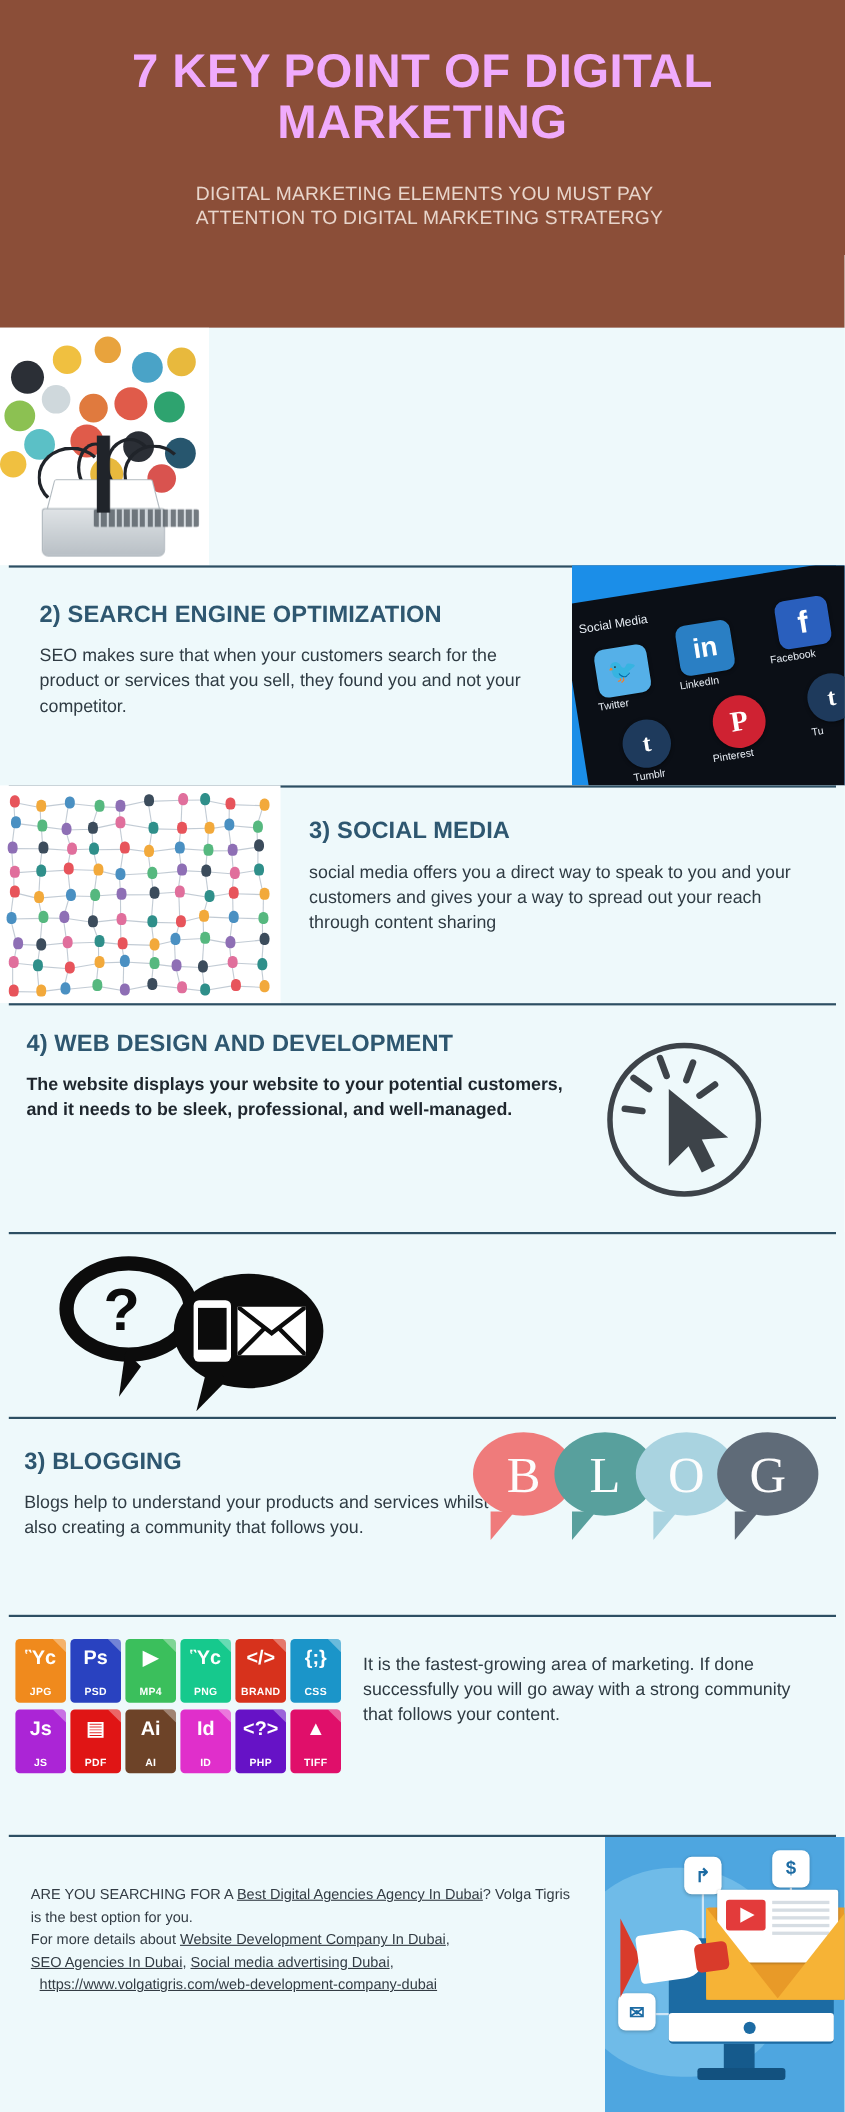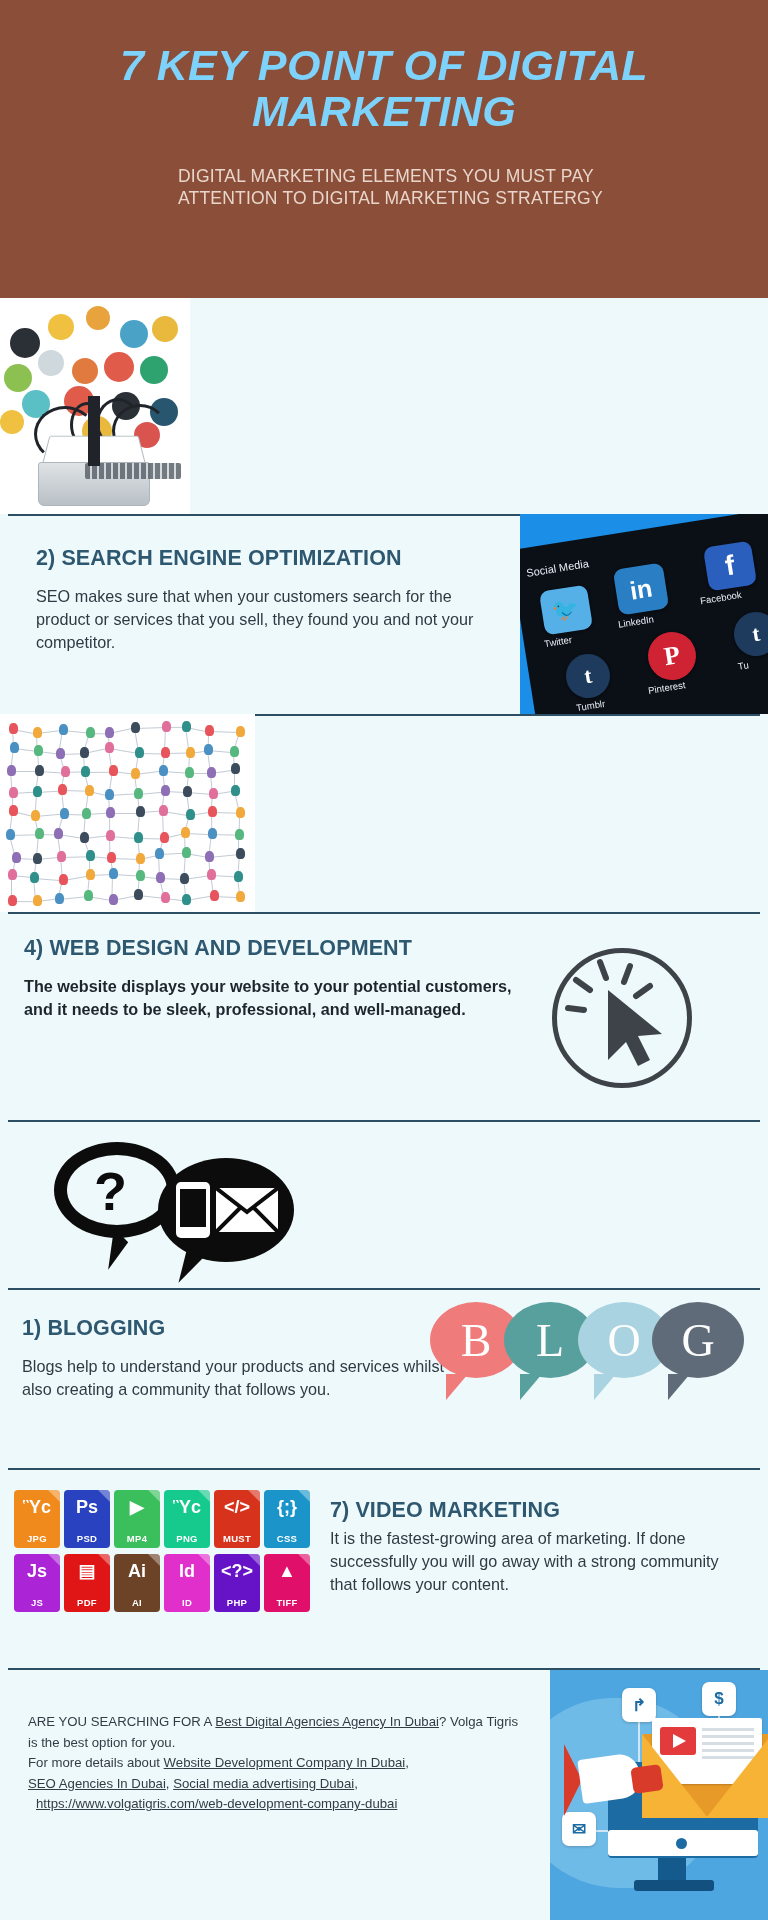--- a/index.html
+++ b/index.html
@@ -388,21 +388,21 @@
     box-shadow: 0 1px 3px rgba(0,0,0,.2);
   }
   .conn { position:absolute; background:#cfe6f6; }
 </style>
 </head>
 <body>
 
 <div id="infographic">
 
   <div class="header" style="background: rgb(139, 78, 56);">
-    <div class="header-title" style="color: #7dd3fc; font-style: italic;">7 KEY POINT OF DIGITAL MARKETING</div>
+    <div class="header-title" style="color: #f0abfc;">7 KEY POINT OF DIGITAL MARKETING</div>
     <div class="header-sub" style="color: rgb(232, 213, 203);">DIGITAL MARKETING ELEMENTS YOU MUST PAY ATTENTION TO DIGITAL MARKETING STRATERGY</div>
   </div>
 
   <div class="section" id="sec1">
     <div class="art">
       <div class="tree-wrap" id="tree-art">
           <div class="tree-node" style="left: 10px; top: 30px; width: 30px; height: 30px; background: rgb(43, 47, 54);"></div>
           <div class="tree-node" style="left: 48px; top: 16px; width: 26px; height: 26px; background: rgb(240, 192, 64);"></div>
           <div class="tree-node" style="left: 86px; top: 8px; width: 24px; height: 24px; background: rgb(232, 163, 61);"></div>
           <div class="tree-node" style="left: 120px; top: 22px; width: 28px; height: 28px; background: rgb(74, 163, 199);"></div>
@@ -712,20 +712,24 @@
           <div class="net-dot" style="left: 54.5947px; top: 178.592px; background: rgb(74, 144, 194);"></div>
           <div class="net-dot" style="left: 84.2021px; top: 175.639px; background: rgb(86, 184, 127);"></div>
           <div class="net-dot" style="left: 108.863px; top: 179.868px; background: rgb(142, 111, 181);"></div>
           <div class="net-dot" style="left: 133.685px; top: 174.86px; background: rgb(60, 76, 92);"></div>
           <div class="net-dot" style="left: 161.164px; top: 177.83px; background: rgb(224, 111, 156);"></div>
           <div class="net-dot" style="left: 182.469px; top: 180.279px; background: rgb(47, 143, 138);"></div>
           <div class="net-dot" style="left: 210.047px; top: 175.602px; background: rgb(231, 84, 91);"></div>
           <div class="net-dot" style="left: 236.194px; top: 176.774px; background: rgb(242, 169, 59);"></div>
         </div>
     </div>
+    <div class="txt">
+      <div class="sec-title" style="color: rgb(46, 87, 112);">3) SOCIAL MEDIA</div>
+      <div class="sec-body">social media offers you a direct way to speak to you and your customers and gives your a way to spread out your reach through content sharing</div>
+    </div>
   </div>
 
   <div class="section" id="sec4">
     <div class="sec-divider" style="top: 0px; background: rgb(45, 79, 99);"></div>
     <div class="txt">
       <div class="sec-title" style="color: rgb(46, 87, 112);">4) WEB DESIGN AND DEVELOPMENT</div>
       <div class="sec-body bold">The website displays your website to your potential customers, and it needs to be sleek, professional, and well-managed.</div>
     </div>
     <div class="art">
       <div class="cursor-ring"></div>
@@ -755,21 +759,21 @@
         <rect x="0" y="0" width="62" height="44" fill="#ffffff"></rect>
         <path d="M0 0 L31 24 L62 0" fill="none" stroke="#0c0c0c" stroke-width="4"></path>
         <path d="M0 44 L24 20 M62 44 L38 20" stroke="#0c0c0c" stroke-width="4" fill="none"></path>
       </svg>
     </div>
   </div>
 
   <div class="section" id="sec6">
     <div class="sec-divider" style="top: 0px; background: rgb(45, 79, 99);"></div>
     <div class="txt">
-      <div class="sec-title" style="color: rgb(46, 87, 112);">1) BLOGGING</div>
+      <div class="sec-title" style="color: rgb(46, 87, 112);">3) BLOGGING</div>
       <div class="sec-body">Blogs help to understand your products and services whilst also creating a community that follows you.</div>
     </div>
     <div class="art">
       <div class="blog-bub" style="left: 0px; background: rgb(239, 123, 123); color: rgb(239, 123, 123);">
         <span style="color: rgb(253, 253, 253);">B</span>
       </div>
       <div class="blog-bub" style="left: 74px; background: rgb(88, 160, 157); color: rgb(88, 160, 157);">
         <span style="color: rgb(253, 253, 253);">L</span>
       </div>
       <div class="blog-bub" style="left: 148px; background: rgb(169, 211, 224); color: rgb(169, 211, 224);">
@@ -801,21 +805,21 @@
             <span class="fname">MP4</span>
           </div>
           <div class="file-ico" style="background: rgb(22, 201, 141);">
             <span class="fold"></span>
             <span class="glyph">Ὓc</span>
             <span class="fname">PNG</span>
           </div>
           <div class="file-ico" style="background: rgb(215, 50, 28);">
             <span class="fold"></span>
             <span class="glyph">&lt;/&gt;</span>
-            <span class="fname">MUST</span>
+            <span class="fname">BRAND</span>
           </div>
           <div class="file-ico" style="background: rgb(27, 149, 201);">
             <span class="fold"></span>
             <span class="glyph">{;}</span>
             <span class="fname">CSS</span>
           </div>
           <div class="file-ico" style="background: rgb(171, 37, 214);">
             <span class="fold"></span>
             <span class="glyph">Js</span>
             <span class="fname">JS</span>
@@ -841,21 +845,20 @@
             <span class="fname">PHP</span>
           </div>
           <div class="file-ico" style="background: rgb(224, 15, 106);">
             <span class="fold"></span>
             <span class="glyph">▲</span>
             <span class="fname">TIFF</span>
           </div>
         </div>
     </div>
     <div class="txt">
-      <div class="sec-title" style="color: rgb(46, 87, 112);">7) VIDEO MARKETING</div>
       <div class="sec-body tight">It is the fastest-growing area of marketing. If done successfully you will go away with a strong community that follows your content.</div>
     </div>
   </div>
 
   <div class="footer">
     <div class="footer-divider" style="background: rgb(45, 79, 99);"></div>
     <div class="footer-text">
       <span>ARE YOU SEARCHING FOR A </span><u>Best Digital Agencies Agency In Dubai</u><span>? Volga Tigris is the best option for you.</span><br>
       <span>For more details about </span><u>Website Development Company In Dubai</u><span>, </span><br>
       <u>SEO Agencies In Dubai</u><span>,  </span><u>Social media advertising Dubai</u><span>,</span><br>

